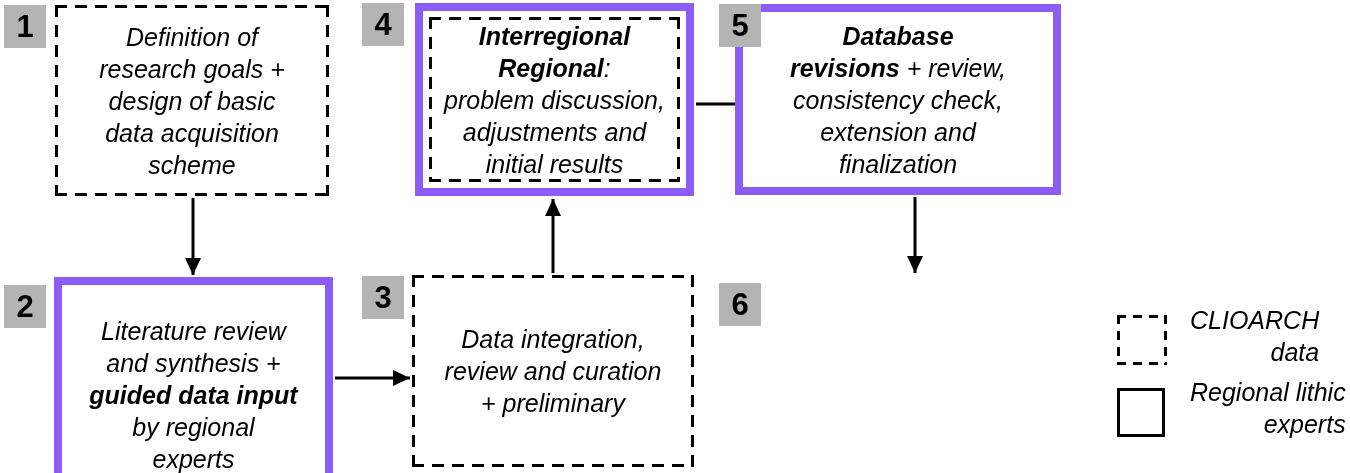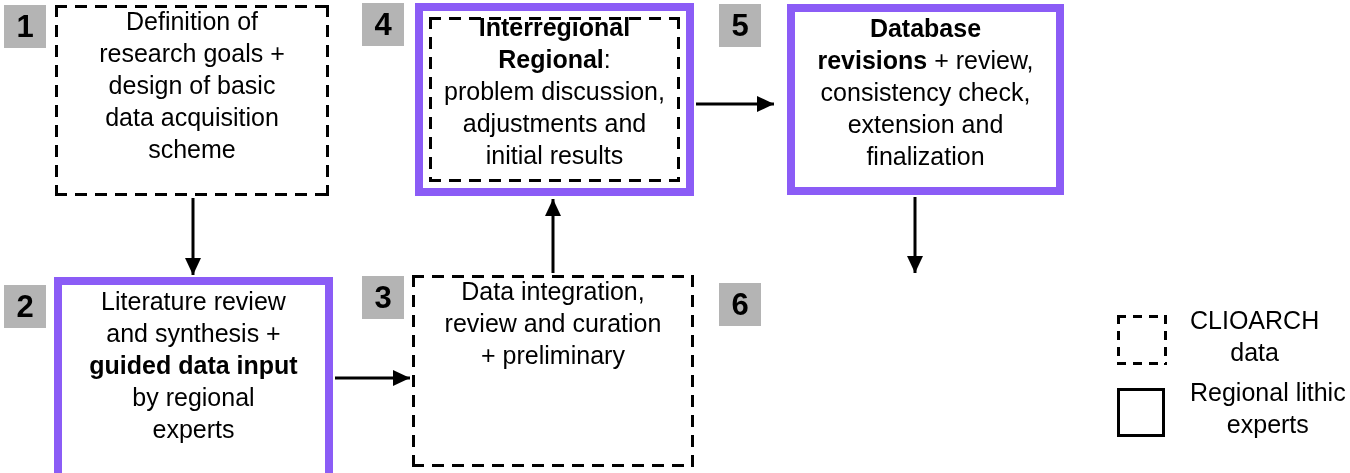--- a/index.html
+++ b/index.html
@@ -21,22 +21,24 @@
     left: 0;
     top: 0;
     width: 1350px;
     height: 473px;
   }
   .box {
     position: absolute;
     box-sizing: border-box;
     background: #ffffff;
     display: flex;
+    align-items: center;
     justify-content: center;
     text-align: center;
+    font-style: italic;
   }
   .box.solid {
     border: 8px solid #8b5cf6;
   }
   .box.dashed {
     background-image:
       repeating-linear-gradient(90deg, #000 0 12px, rgba(0,0,0,0) 12px 20px),
       repeating-linear-gradient(90deg, #000 0 12px, rgba(0,0,0,0) 12px 20px),
       repeating-linear-gradient(180deg, #000 0 12px, rgba(0,0,0,0) 12px 20px),
       repeating-linear-gradient(180deg, #000 0 12px, rgba(0,0,0,0) 12px 20px);
@@ -94,21 +96,22 @@
     background-position: 0 0, 0 100%, 0 0, 100% 0;
     background-repeat: no-repeat;
   }
   .legend-swatch.solid-sw {
     border: 3px solid #000000;
   }
   .legend-label {
     position: absolute;
     font-size: 25px;
     line-height: 32px;
-    text-align: center;
+    text-align: right;
+    font-style: italic;
   }
 </style>
 </head>
 <body>
 
 <div class="canvas">
 
   <svg class="arrows" width="1350" height="473" viewBox="0 0 1350 473" aria-hidden="true">
     <defs>
       <marker id="ah" markerUnits="userSpaceOnUse" markerWidth="18" markerHeight="17" refX="17" refY="8" orient="auto">
@@ -158,21 +161,21 @@
     <div class="box-text">
         <div class="tline"><span class="b">Interregional</span></div>
         <div class="tline"><span class="b">Regional</span><span>:</span></div>
         <div class="tline"><span>problem discussion,</span></div>
         <div class="tline"><span>adjustments and</span></div>
         <div class="tline"><span>initial results</span></div>
       </div>
   </div>
   <div class="badge" style="left:362px;top:3px">4</div>
 
-  <div class="box solid" style="left:787px;top:4px;width:277px;height:191px">
+  <div class="box solid" style="left:735px;top:4px;width:326px;height:191px">
     <div class="box-text">
         <div class="tline"><span class="b">Database</span></div>
         <div class="tline"><span class="b">revisions</span><span> + review,</span></div>
         <div class="tline"><span>consistency check,</span></div>
         <div class="tline"><span>extension and</span></div>
         <div class="tline"><span>finalization</span></div>
       </div>
   </div>
   <div class="badge" style="left:719px;top:4px">5</div>
 

